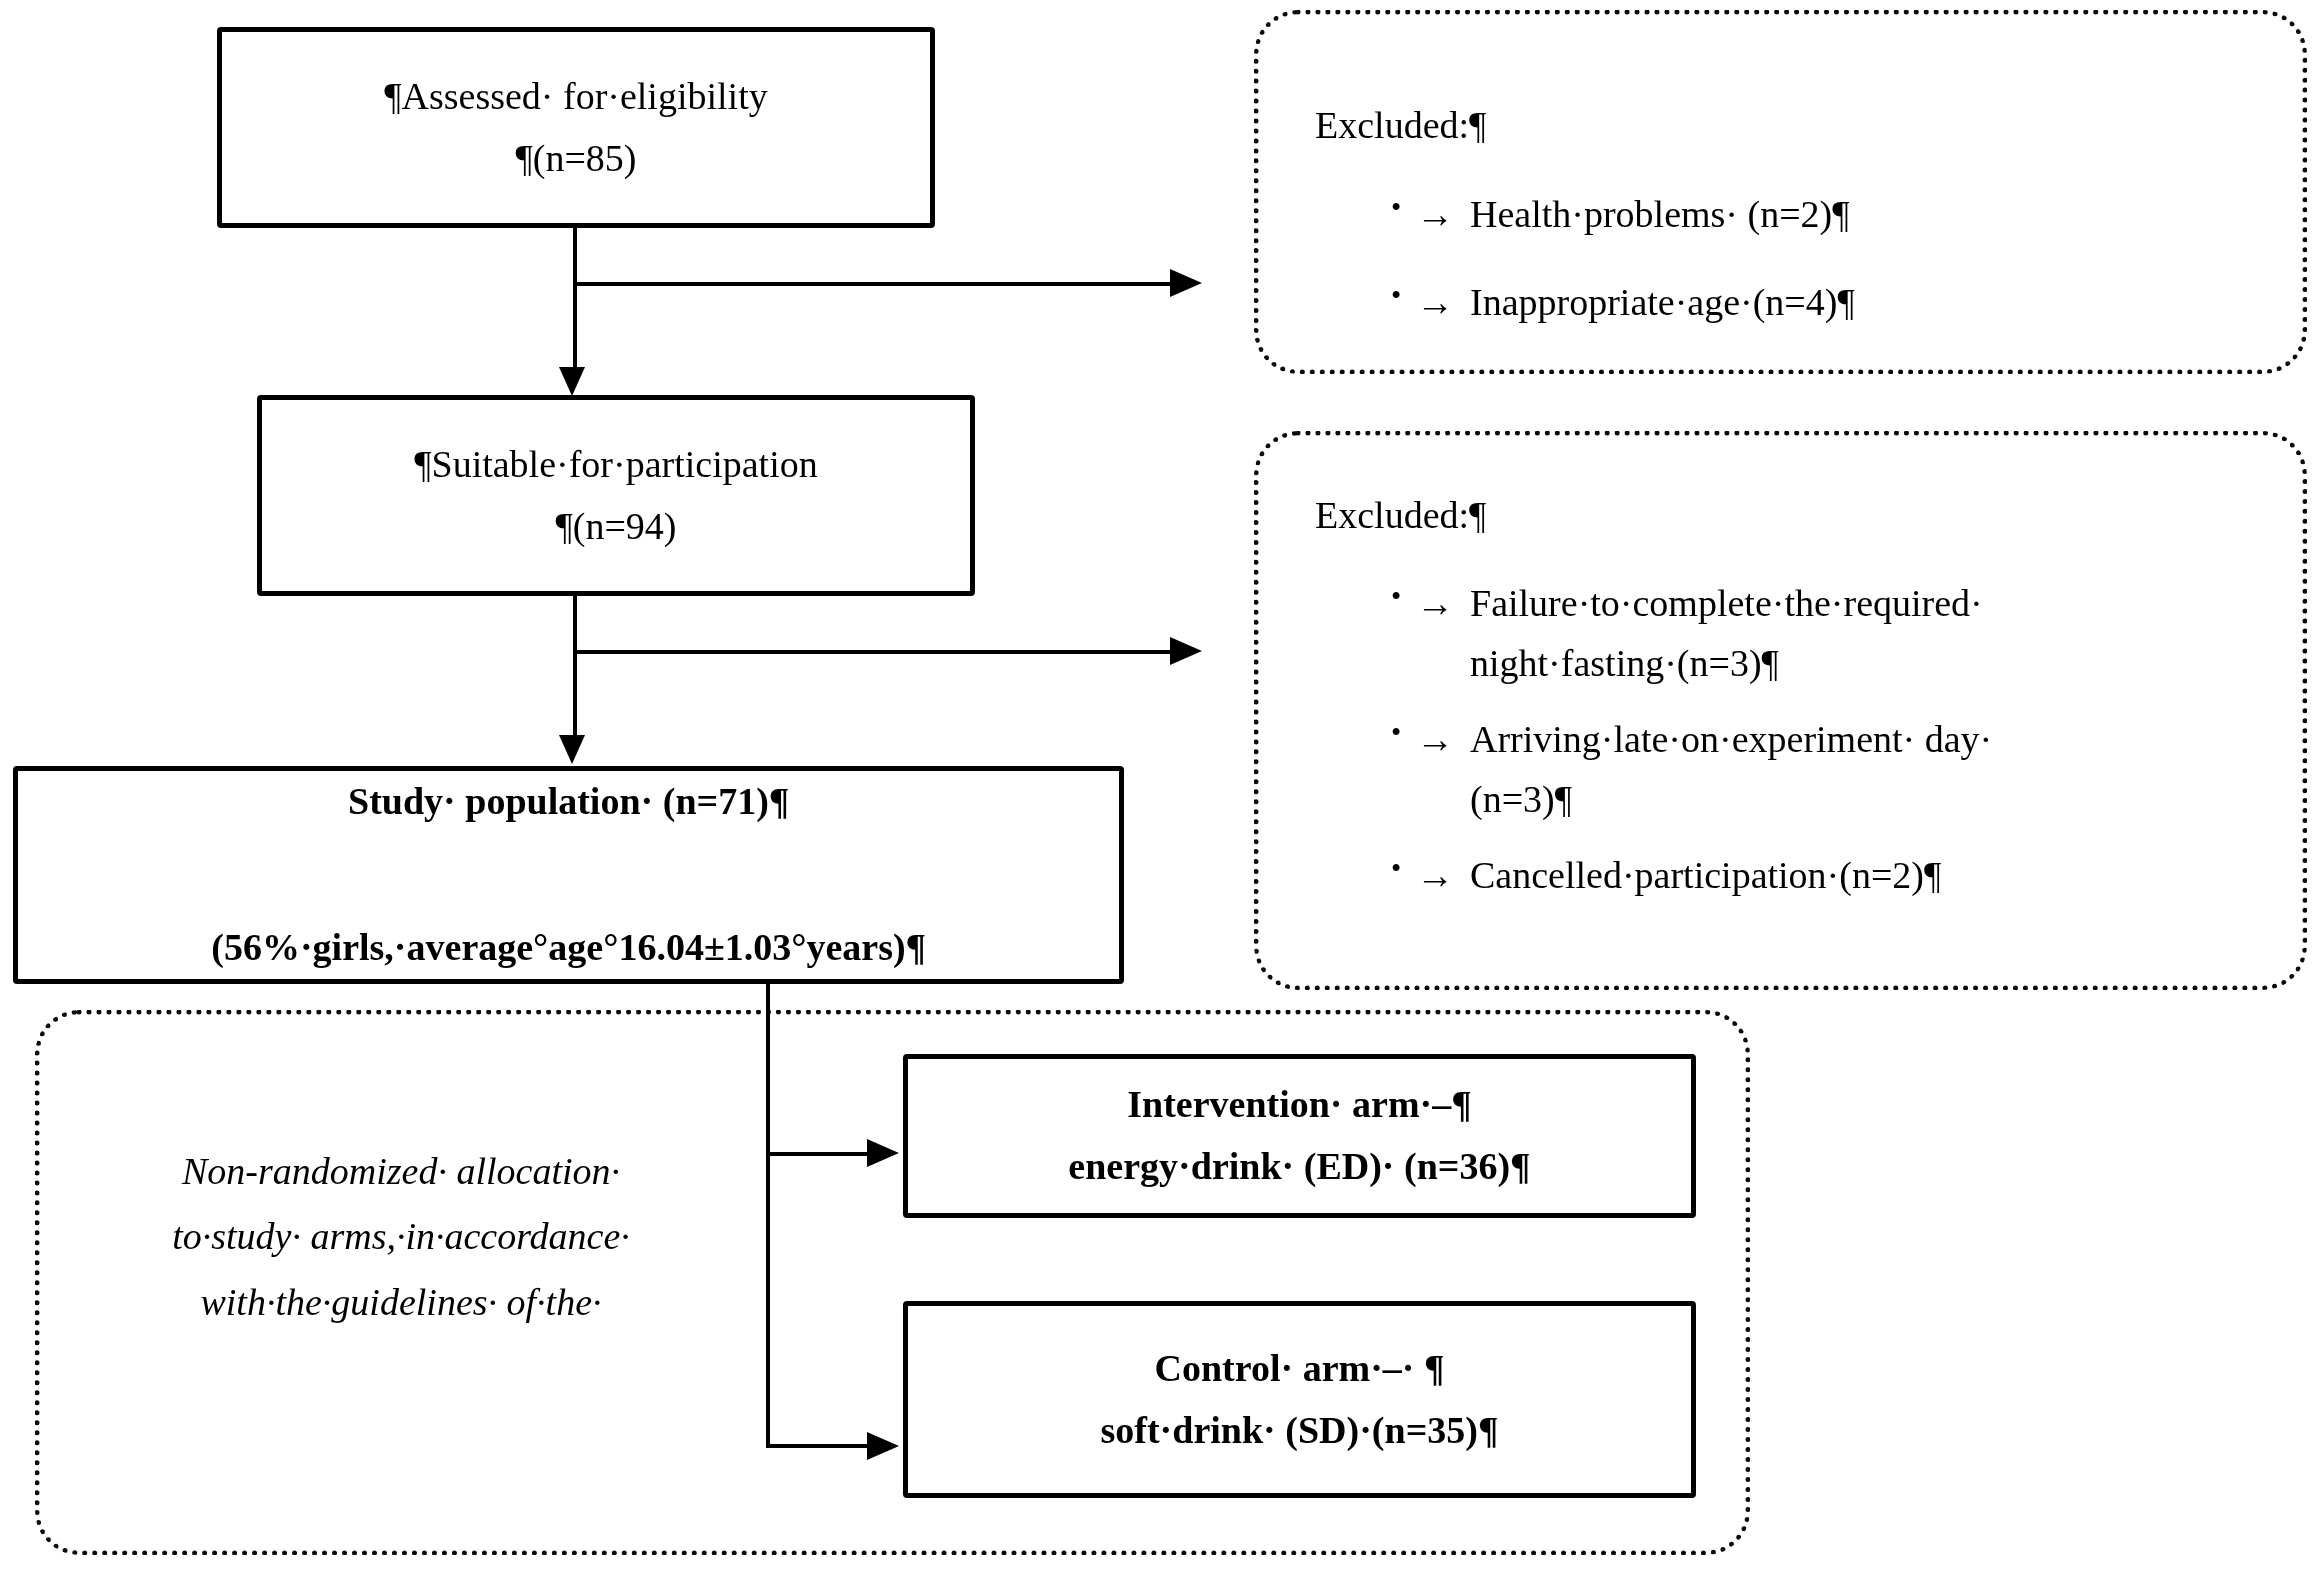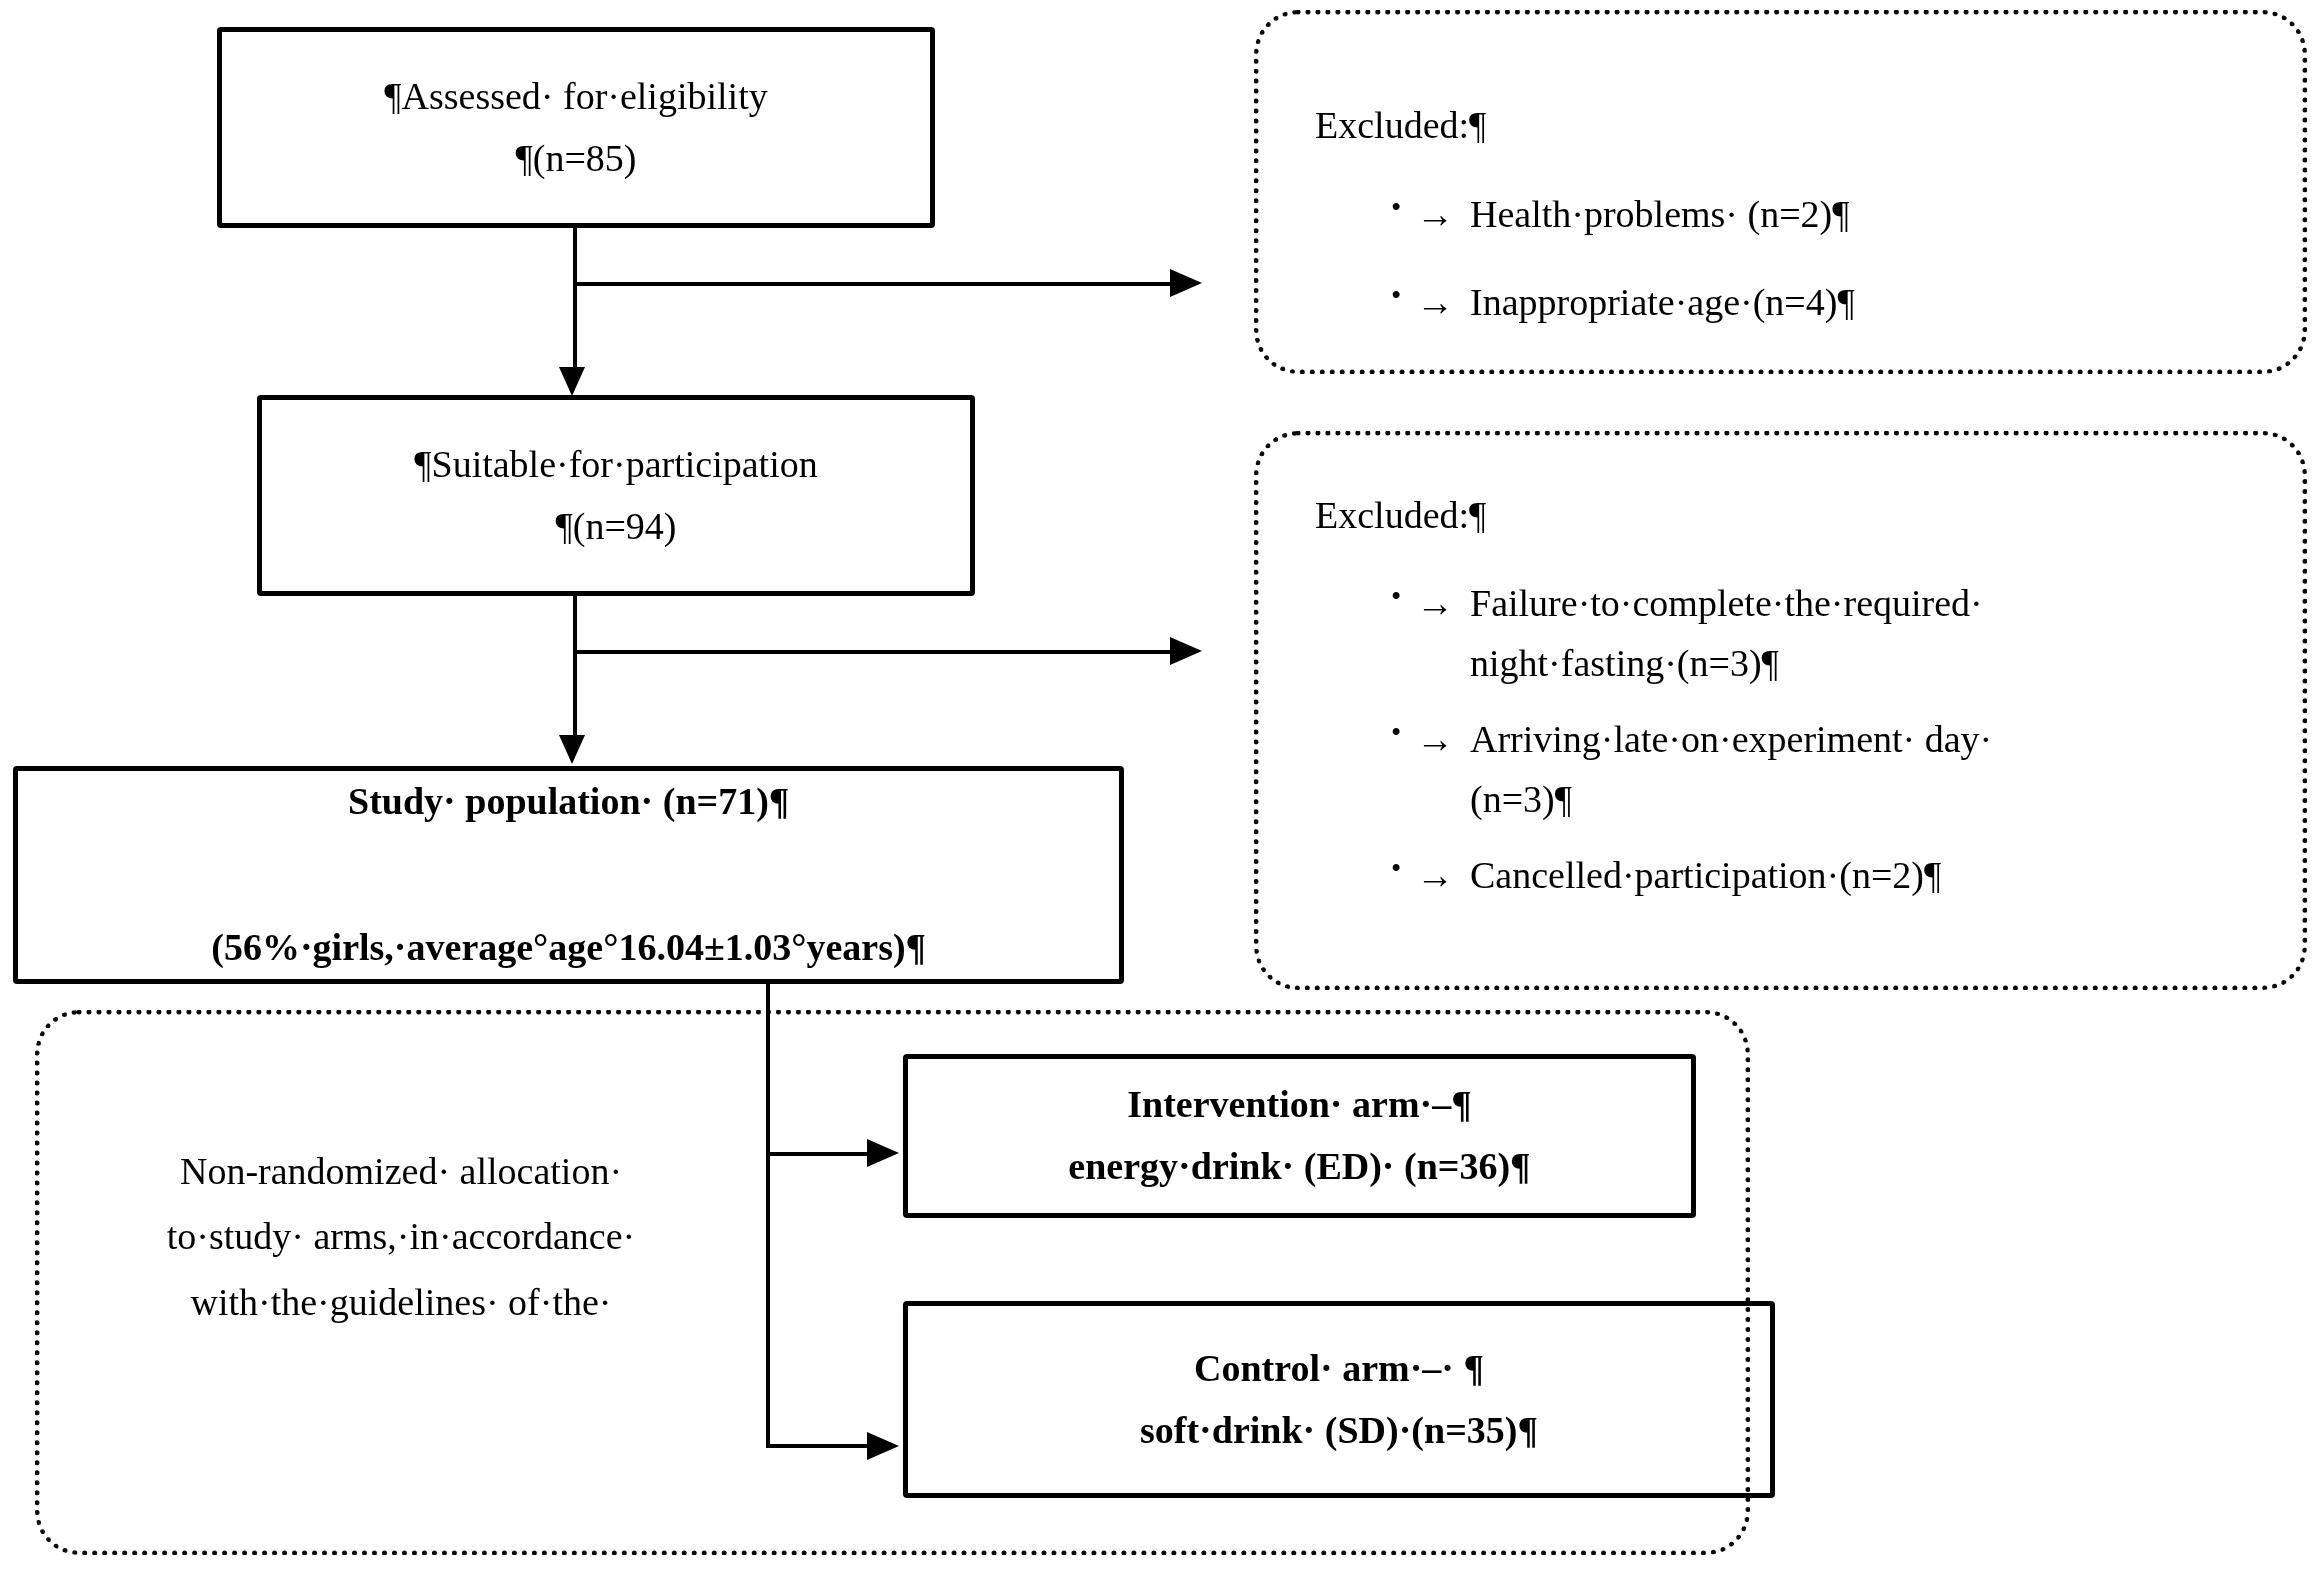--- a/index.html
+++ b/index.html
@@ -83,20 +83,21 @@
   }
   .excl-list li .txt { display: block; }
 
   
   .alloc {
     position: absolute;
     text-align: center;
     font-size: 38px;
     font-weight: 400;
     line-height: 1.72;
+    font-style: italic;
   }
   .alloc .ln { display: block; white-space: nowrap; }
 
   
   .vline {
     position: absolute;
     background: #000000;
     width: 3.7px;
   }
   .hline {
@@ -137,21 +138,21 @@
   <div class="node" style="left:13.2px; top:766px; width:1111px; height:218px;justify-content:space-between;">
     <span class="ln t-bold">Study· population· (n=71)¶</span>
     <span class="ln t-bold">(56%·girls,·average°age°16.04±1.03°years)¶</span>
   </div>
 
   <div class="node" style="left:903px; top:1054px; width:793px; height:164px;">
     <span class="ln t-bold">Intervention· arm·–¶</span>
     <span class="ln t-bold">energy·drink· (ED)· (n=36)¶</span>
   </div>
 
-  <div class="node" style="left:903px; top:1301px; width:872px; height:197px;">
+  <div class="node" style="left:903px; top:1301px; width:793px; height:197px;">
     <span class="ln t-bold">Control· arm·–· ¶</span>
     <span class="ln t-bold">soft·drink· (SD)·(n=35)¶</span>
   </div>
 
   <div class="dotted" style="left:1254px; top:9.6px; width:1053px; height:364px;">
   </div>
   <div class="excl-title" style="left:1315px; top:103px;">Excluded:¶</div>
   <ul class="excl-list" style="left:1391px; top:184px; width:869px;">
     <li>
       <span class="bul">•</span>

